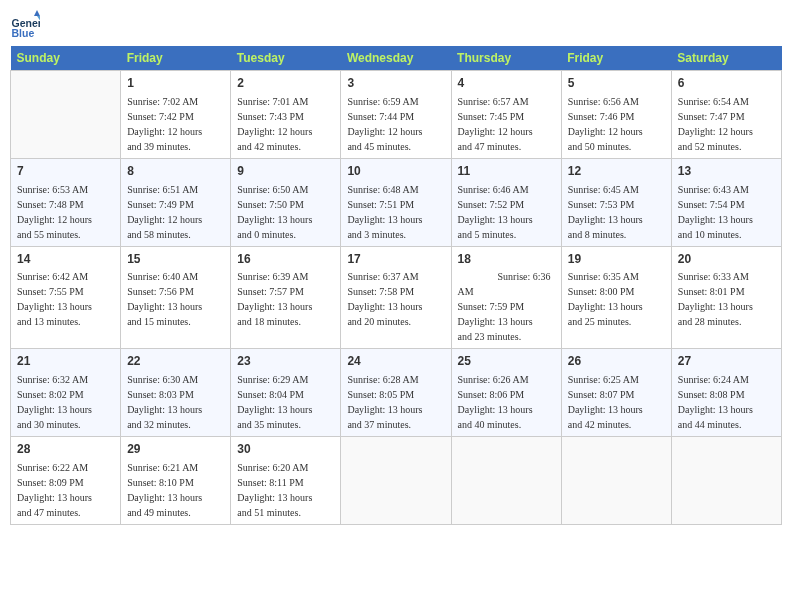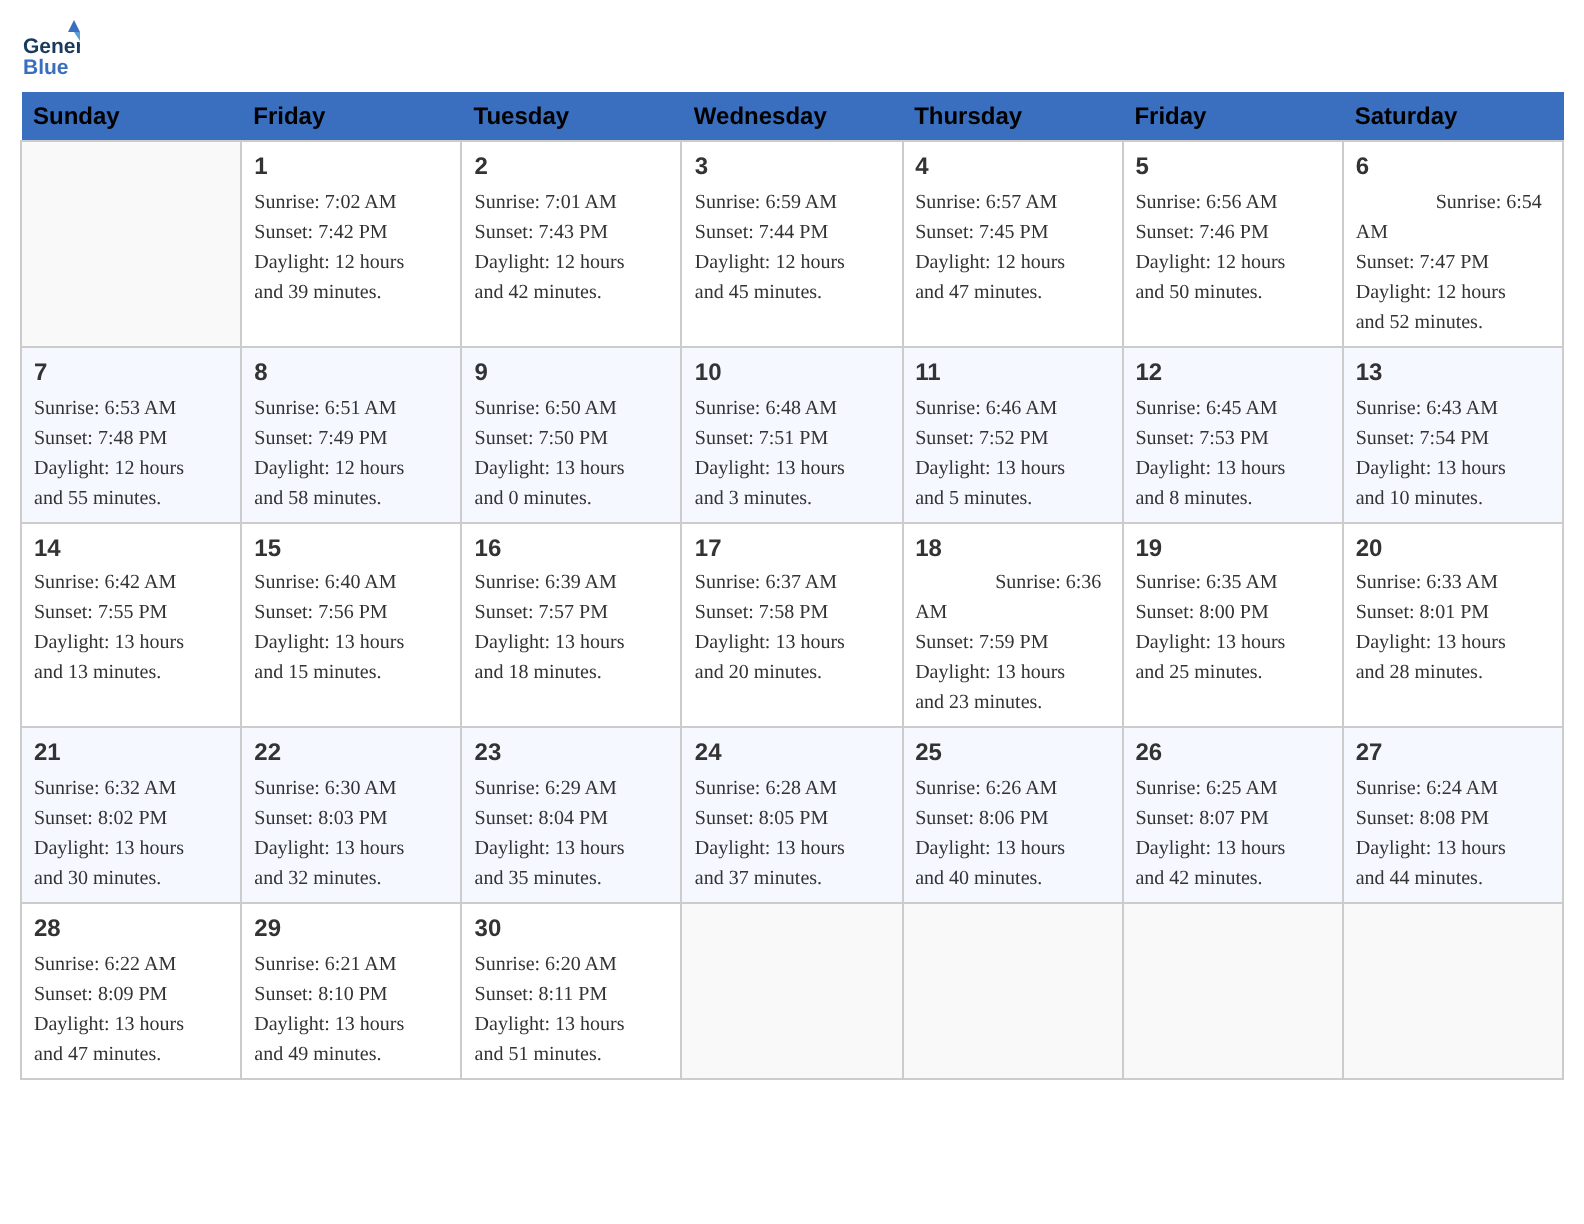--- a/index.html
+++ b/index.html
@@ -44,21 +44,21 @@
       font-size: 14px;
       color: #333;
     }
     table {
       width: 100%;
       border-collapse: collapse;
       font-size: 10.5px;
     }
     thead tr th {
       background-color: #3a6fbf;
-      color: #000000;
+      color: #bef264;
       text-align: left;
       padding: 5px 6px;
       font-size: 12px;
       font-weight: bold;
     }
     tbody tr td {
       border: 1px solid #ccc;
       padding: 4px 6px;
       vertical-align: top;
       width: 14.28%;
@@ -138,21 +138,21 @@
 Daylight: 12 hours
 and 45 minutes.</span></td>
         <td><span class="day-num">4</span><span class="day-info" style="white-space: pre-line;">Sunrise: 6:57 AM
 Sunset: 7:45 PM
 Daylight: 12 hours
 and 47 minutes.</span></td>
         <td><span class="day-num">5</span><span class="day-info" style="white-space: pre-line;">Sunrise: 6:56 AM
 Sunset: 7:46 PM
 Daylight: 12 hours
 and 50 minutes.</span></td>
-        <td><span class="day-num">6</span><span class="day-info" style="white-space: pre-line; margin-left: 40px;">Sunrise: 6:54 AM
+        <td><span class="day-num">6</span><span class="day-info" style="white-space: pre-line;">Sunrise: 6:54 AM
 Sunset: 7:47 PM
 Daylight: 12 hours
 and 52 minutes.</span></td>
       </tr>
       <tr class="week-row">
         <td><span class="day-num">7</span><span class="day-info" style="white-space: pre-line;">Sunrise: 6:53 AM
 Sunset: 7:48 PM
 Daylight: 12 hours
 and 55 minutes.</span></td>
         <td><span class="day-num">8</span><span class="day-info" style="white-space: pre-line;">Sunrise: 6:51 AM

